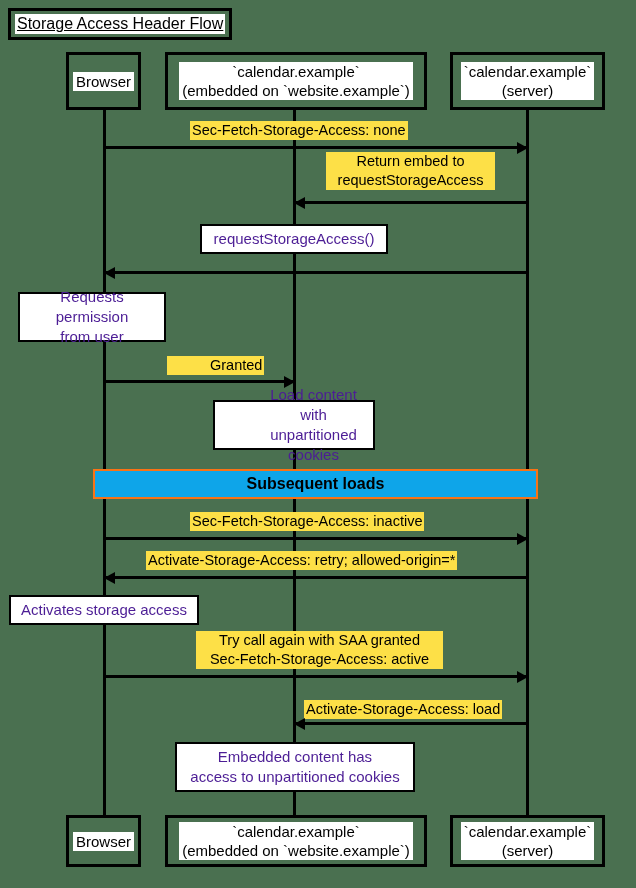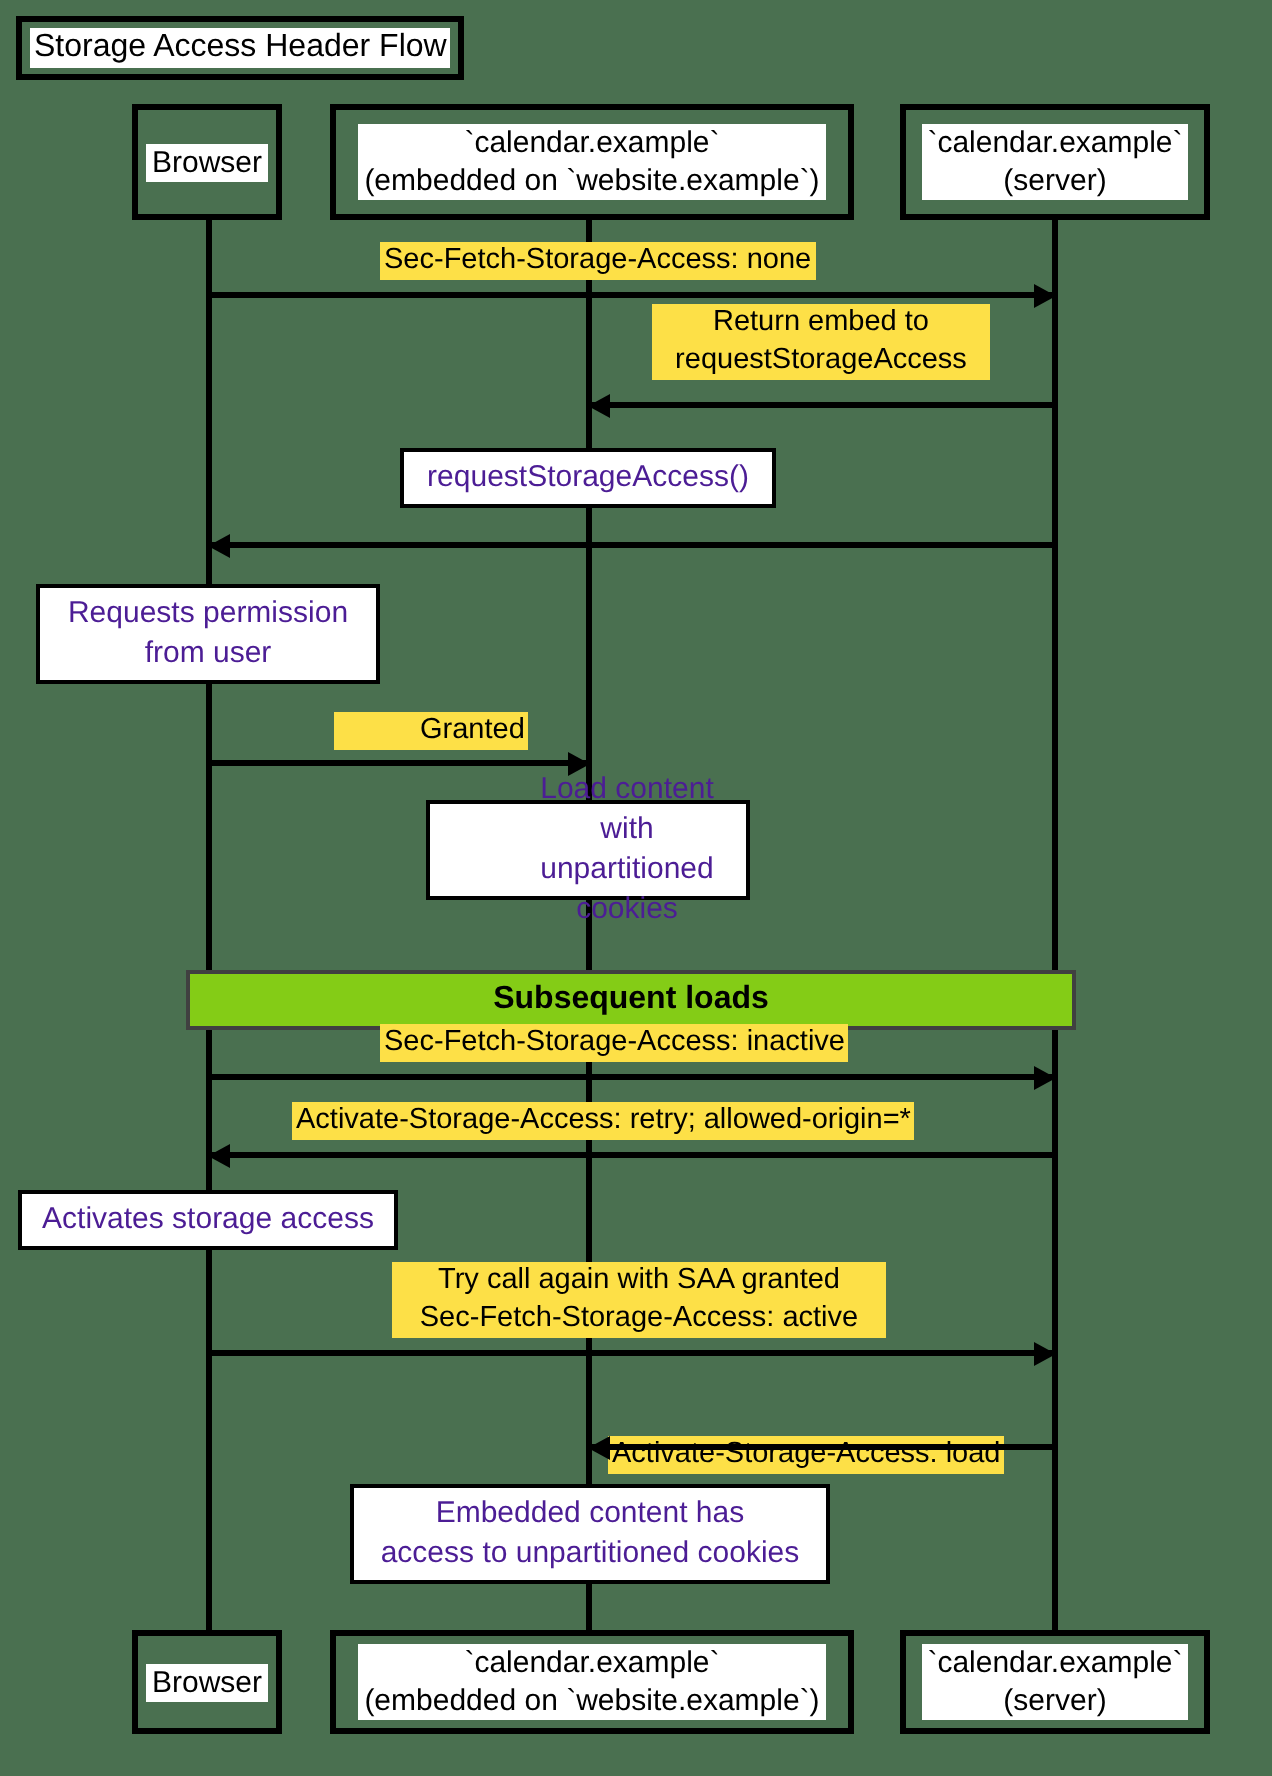--- a/index.html
+++ b/index.html
@@ -12,21 +12,21 @@
   #diagram{position:relative;width:636px;height:888px;}
 
   
   .title-box{
     position:absolute;left:8px;top:8px;
     border:3px solid #000;background:transparent;
     padding:3px 4px;
   }
   .title-box .t{
     display:inline-block;background:#fff;color:#000;
-    font-size:16px;line-height:20px;white-space:nowrap;padding:0 2px;
+    font-size:16px;line-height:20px;white-space:nowrap;padding:0 2px;text-decoration:underline;
   }
 
   
   .lifeline{
     position:absolute;width:3px;background:#000;
   }
 
   
   .actor{
     position:absolute;border:3px solid #000;background:transparent;
@@ -60,24 +60,24 @@
   .note{
     position:absolute;border:2px solid #000;background:#fff;color:#4c1d95;
     box-sizing:border-box;
     display:flex;align-items:center;justify-content:center;
     font-size:15px;line-height:20px;text-align:center;
     white-space:pre-line;padding:2px 6px;
   }
 
   
   .section-banner{
-    position:absolute;border:2px solid #404040;background:#84cc16;
+    position:absolute;border:2px solid #f97316;background:#0ea5e9;
     box-sizing:border-box;
     display:flex;align-items:center;justify-content:center;
-    font-size:16px;line-height:20px;color:#000;font-weight:bold;margin-top:16px;
+    font-size:16px;line-height:20px;color:#000;font-weight:bold;
   }
 </style>
 </head>
 <body>
 
 <div id="diagram">
 
   <div class="title-box">
     <span class="t">Storage Access Header Flow</span>
   </div>
@@ -105,21 +105,21 @@
   <div class="msglabel two" style="left:326px;top:152px;width:165px;">Return embed to
 requestStorageAccess</div>
   <div class="msg" style="left:294px;top:201px;width:233px;"></div>
   <div class="arrowhead left" style="left:294px;top:196.5px;"></div>
 
   <div class="note" style="left:200px;top:224px;width:188px;height:30px;">requestStorageAccess()</div>
 
   <div class="msg" style="left:104px;top:271px;width:423px;"></div>
   <div class="arrowhead left" style="left:104px;top:266.5px;"></div>
 
-  <div class="note" style="left:18px;top:292px;width:172px;height:50px;">Requests permission
+  <div class="note" style="left:18px;top:292px;width:148px;height:50px;">Requests permission
 from user</div>
 
   <div class="msglabel" style="left:167px;top:356px;padding-left:43px;">Granted</div>
   <div class="msg" style="left:104px;top:380px;width:190px;"></div>
   <div class="arrowhead right" style="left:284px;top:375.5px;"></div>
 
   <div class="note" style="left:213px;top:400px;width:162px;height:50px;padding-left:45px;">Load content with
 unpartitioned cookies</div>
 
   <div class="section-banner" style="left:93px;top:469px;width:445px;height:30px;">Subsequent loads</div>
@@ -132,21 +132,21 @@
   <div class="msg" style="left:104px;top:576px;width:423px;"></div>
   <div class="arrowhead left" style="left:104px;top:571.5px;"></div>
 
   <div class="note" style="left:9px;top:595px;width:190px;height:30px;">Activates storage access</div>
 
   <div class="msglabel two" style="left:196px;top:631px;width:243px;">Try call again with SAA granted
 Sec-Fetch-Storage-Access: active</div>
   <div class="msg" style="left:104px;top:675px;width:423px;"></div>
   <div class="arrowhead right" style="left:517px;top:670.5px;"></div>
 
-  <div class="msglabel" style="left:304px;top:718px;text-align:right;">Activate-Storage-Access: load</div>
+  <div class="msglabel" style="left:304px;top:700px;text-align:right;">Activate-Storage-Access: load</div>
   <div class="msg" style="left:294px;top:722px;width:233px;"></div>
   <div class="arrowhead left" style="left:294px;top:717.5px;"></div>
 
   <div class="note" style="left:175px;top:742px;width:240px;height:50px;">Embedded content has
 access to unpartitioned cookies</div>
 
   <div class="actor" style="left:66px;top:815px;width:75px;height:52px;">
     <span class="lbl">Browser</span>
   </div>
   <div class="actor" style="left:165px;top:815px;width:262px;height:52px;">

